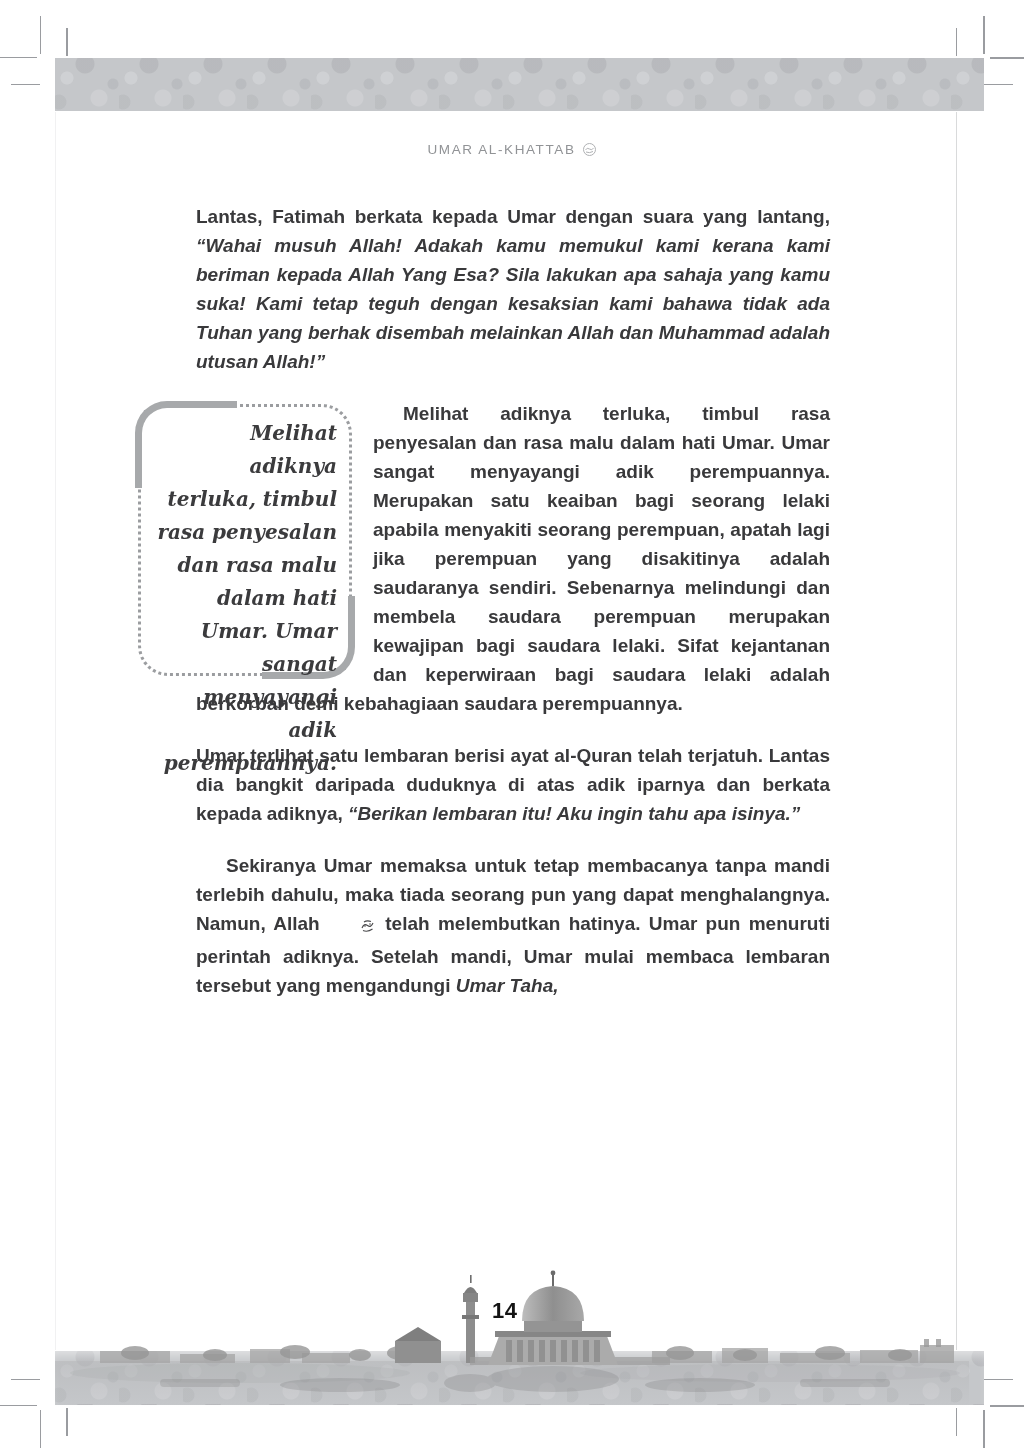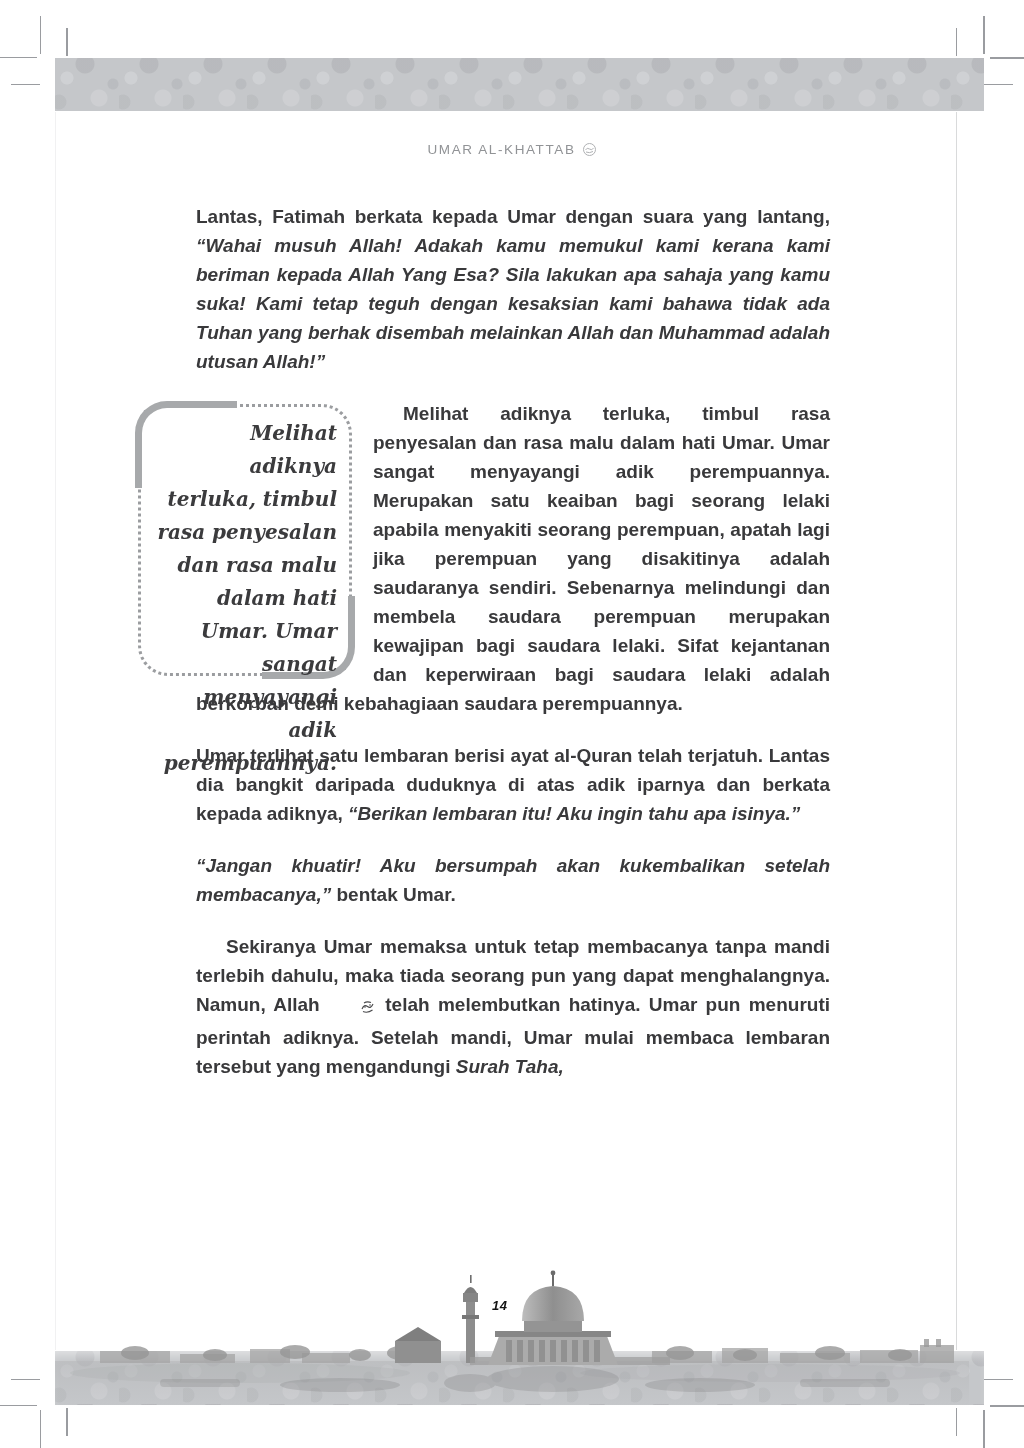--- a/index.html
+++ b/index.html
@@ -61,21 +61,21 @@
   .pq-text{
     position:absolute;left:24px;right:20px;top:18px;bottom:12px;
     font-family:"DejaVu Serif",serif;font-style:italic;
     font-size:20px;line-height:33px;color:#3b3b3d;
     text-align:right;text-indent:0;
   }
   
   .skyline{position:absolute;left:40px;top:1253px;width:944px;height:147px;z-index:2;}
   .folio{
     position:absolute;left:492px;top:1290px;z-index:3;
-    font-size:13px;font-weight:bold;color:#141414;letter-spacing:.5px;font-style:italic;
+    font-size:22px;font-weight:bold;color:#141414;letter-spacing:.5px;
   }
 </style>
 </head>
 <body>
 
 <div class="sheet">
 
   <div class="cm" style="left:0;top:49px;width:37px;height:1px"></div>
   <div class="cm" style="left:40px;top:8px;width:1px;height:38px"></div>
   <div class="cm" style="left:66px;top:20px;width:2px;height:28px"></div>
@@ -110,26 +110,25 @@
 
     <aside class="pullquote">
       <div class="pq-dots"></div>
       <div class="pq-arc-tl"></div>
       <div class="pq-arc-br"></div>
       <div class="pq-text">Melihat adiknya terluka, timbul rasa penyesalan dan rasa malu dalam hati Umar. Umar sangat menyayangi adik perempuannya.</div>
     </aside>
 
     <p class="indent"><span>Melihat adiknya terluka, timbul rasa penyesalan dan rasa malu dalam hati Umar. Umar sangat menyayangi adik perempuannya. Merupakan satu keaiban bagi seorang lelaki apabila menyakiti seorang perempuan, apatah lagi jika perempuan yang disakitinya adalah saudaranya sendiri. Sebenarnya melindungi dan membela saudara perempuan merupakan kewajipan bagi saudara lelaki. Sifat kejantanan dan keperwiraan bagi saudara lelaki adalah berkorban demi kebahagiaan saudara perempuannya.</span></p>
     <p class="clear"><span>Umar terlihat satu lembaran berisi ayat al-Quran telah terjatuh. Lantas dia bangkit daripada duduknya di atas adik iparnya dan berkata kepada adiknya, </span><em>“Berikan lembaran itu! Aku ingin tahu apa isinya.”</em></p>
-    <p><em>“Jangan khuatir! Aku bersumpah akan kukembalikan setelah membacanya,”</em><span> bentak Umar.</span></p>
     <p class="indent"><span>Sekiranya Umar memaksa untuk tetap membacanya tanpa mandi terlebih dahulu, maka tiada seorang pun yang dapat menghalangnya. Namun, Allah </span><span class="honorific"><svg width="17" height="17" viewBox="0 0 17 17">
             <path d="M3 11 Q5 6 8.5 8.5 Q12 11 14 6 M4 13.5 Q8.5 15.5 13.5 12 M5 5 Q8 3 12 4.5" fill="none" stroke="#4a4a4c" stroke-width="1.1"></path>
             <circle cx="6" cy="9" r=".8" fill="#4a4a4c"></circle>
             <circle cx="11" cy="7" r=".8" fill="#4a4a4c"></circle>
-          </svg></span><span> telah melembutkan hatinya. Umar pun menuruti perintah adiknya. Setelah mandi, Umar mulai membaca lembaran tersebut yang mengandungi </span><em>Surah Taha,</em></p>
+          </svg></span><span> telah melembutkan hatinya. Umar pun menuruti perintah adiknya. Setelah mandi, Umar mulai membaca lembaran tersebut yang mengandungi </span><em>Umar Taha,</em></p>
   </section>
 
   <div class="skyline">
     <svg width="944" height="147" viewBox="0 0 944 147">
       <defs>
         <linearGradient id="gnd" x1="0" y1="0" x2="0" y2="1">
           <stop offset="0" stop-color="#b6b7b9" stop-opacity=".55"></stop>
           <stop offset="1" stop-color="#b6b7b9" stop-opacity="0"></stop>
         </linearGradient>
         <linearGradient id="domeg" x1="0" y1="0" x2="1" y2="0">

